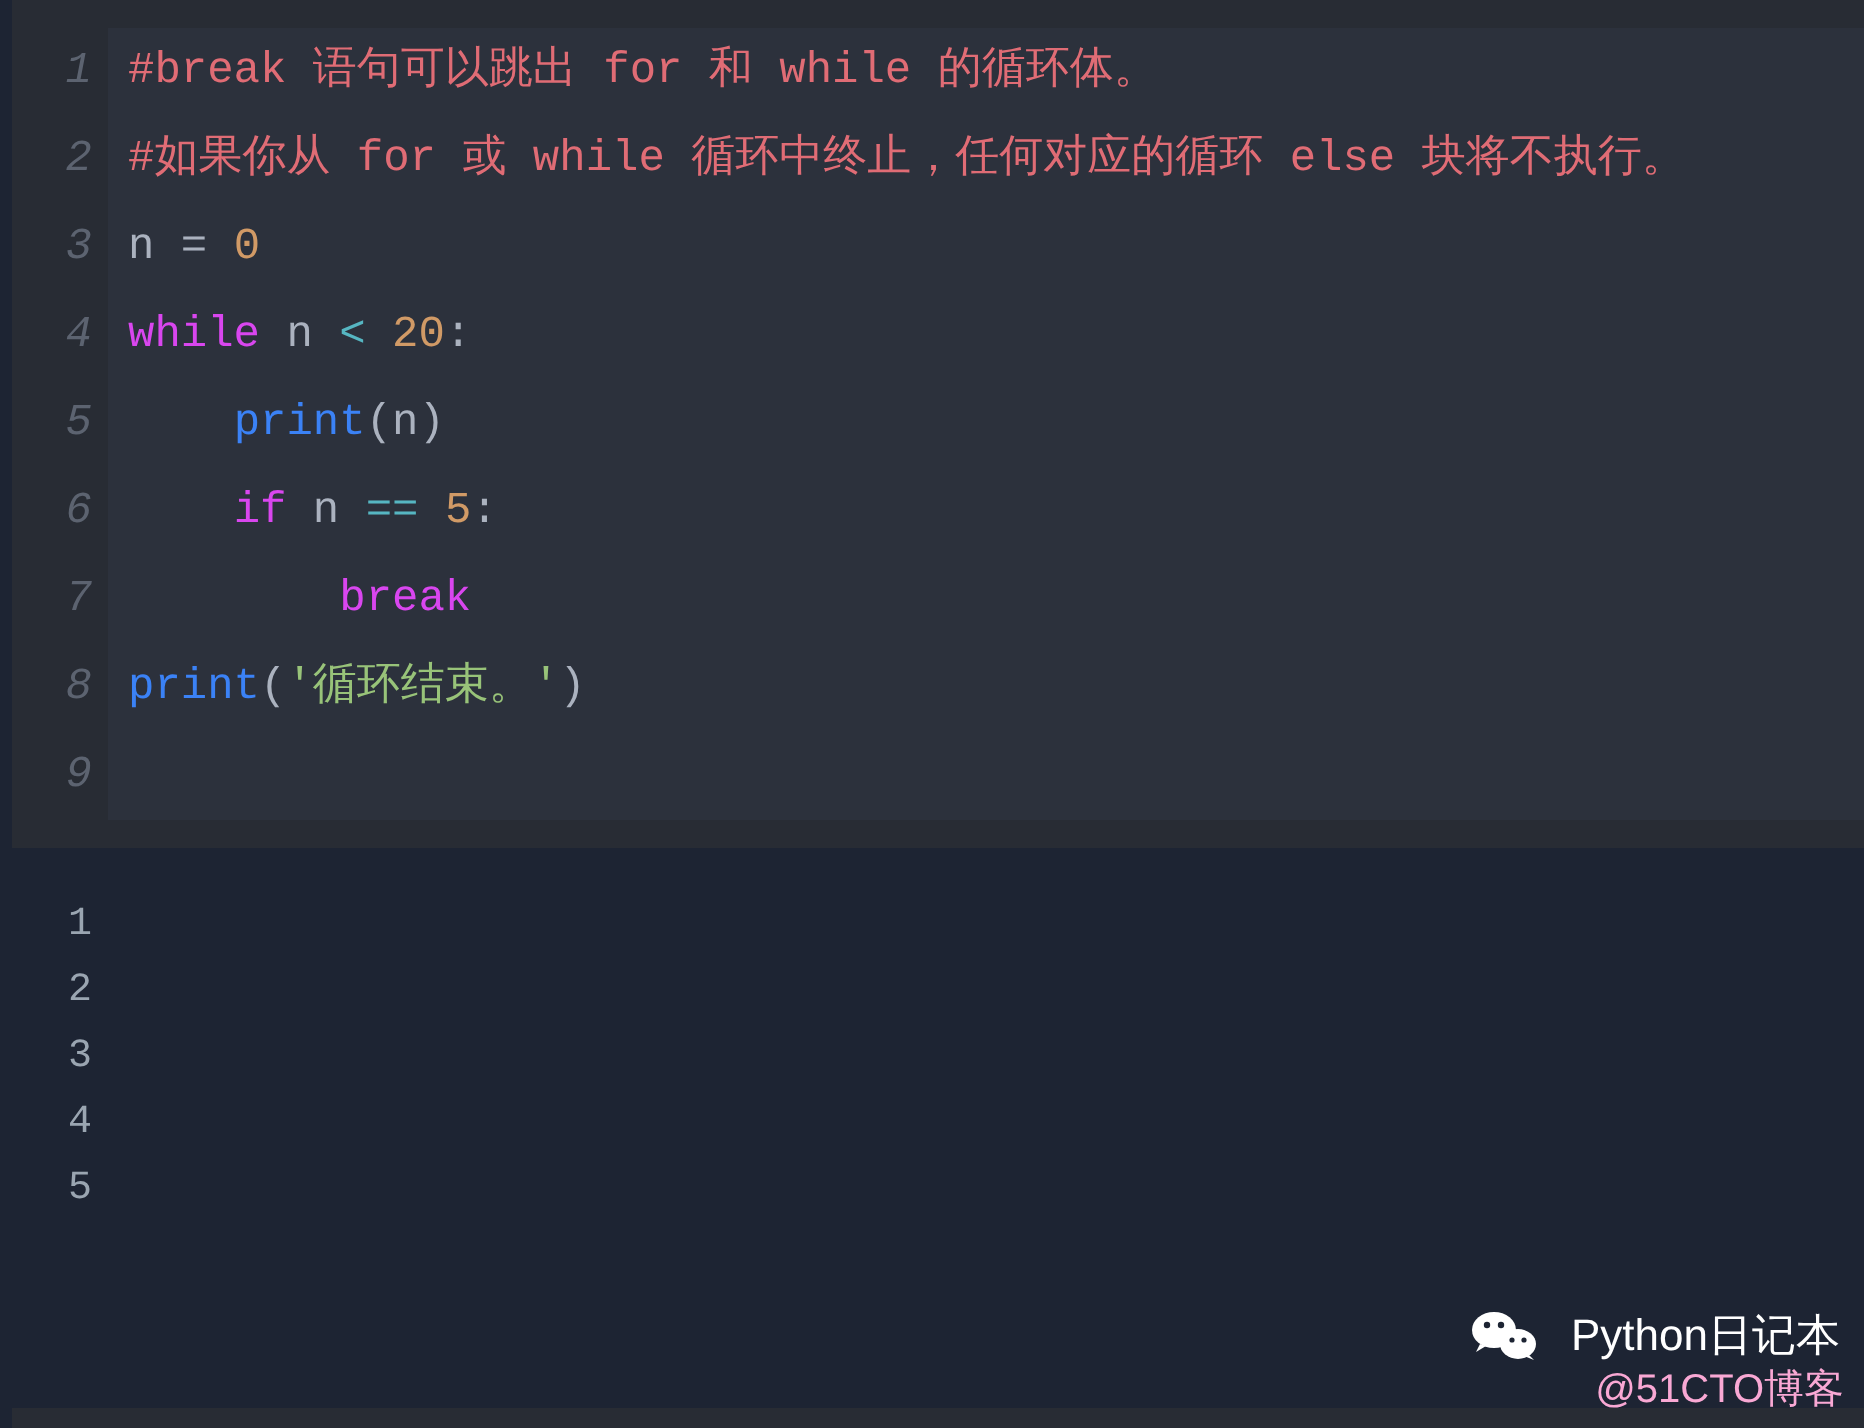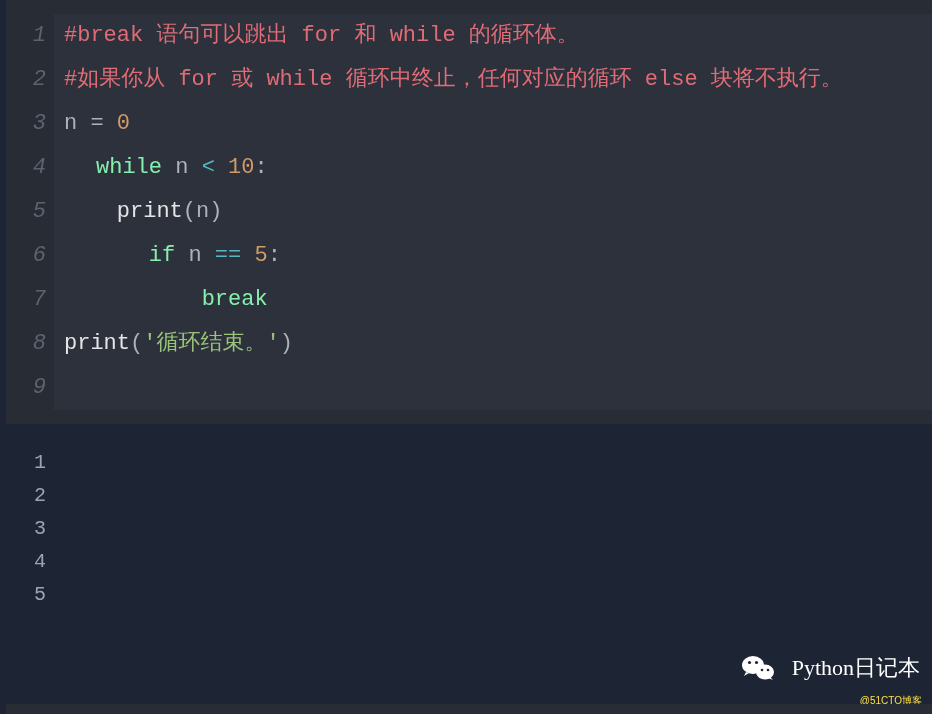--- a/index.html
+++ b/index.html
@@ -41,22 +41,22 @@
   .code-line {
     height: 44px;
     line-height: 44px;
     white-space: pre;
   }
   .tok-comment { color: #e06c75; }
   .tok-ident   { color: #abb2bf; }
   .tok-op      { color: #abb2bf; }
   .tok-opc     { color: #56b6c2; }
   .tok-num     { color: #d19a66; }
-  .tok-kw      { color: #86efac; margin-left: 32px; }
-  .tok-fn      { color: #e5e5e5; }
+  .tok-kw      { color: #d946ef; }
+  .tok-fn      { color: #3b82f6; }
   .tok-punc    { color: #abb2bf; }
   .tok-str     { color: #98c379; text-align: right; }
 
   .output-block {
     padding: 22px 34px 10px 34px;
     background: #1d2433;
     color: #9aa5b1;
     font-size: 20px;
     line-height: 33px;
     font-style: normal;
@@ -64,35 +64,35 @@
   }
 
   .watermark-badge {
     position: absolute;
     bottom: 28px;
     right: 12px;
     display: flex;
     align-items: center;
     gap: 16px;
     color: #ffffff;
-    font-family: Liberation Serif, serif;
+    font-family: Liberation Sans, sans-serif;
     font-size: 22px;
     font-style: normal;
   }
   .watermark-badge .wechat-icon {
     width: 36px;
     height: 36px;
   }
   .watermark-sub {
     position: absolute;
     bottom: 6px;
     right: 10px;
     font-family: "Microsoft YaHei", Arial, sans-serif;
-    font-size: 10px;
-    color: #fde047;
+    font-size: 20px;
+    color: #f9a8d4;
     font-style: normal;
   }
   .bottom-divider {
     position: absolute;
     left: 0; right: 0;
     bottom: 0;
     height: 10px;
     background: #282c34;
     border-left: 6px solid #1d2433;
   }
@@ -109,21 +109,21 @@
       <div class="ln">5</div>
       <div class="ln">6</div>
       <div class="ln">7</div>
       <div class="ln">8</div>
       <div class="ln">9</div>
     </div>
   <div class="code-area" id="code-area">
       <div class="code-line"><span class="tok-comment">#break 语句可以跳出 for 和 while 的循环体。</span></div>
       <div class="code-line"><span class="tok-comment">#如果你从 for 或 while 循环中终止，任何对应的循环 else 块将不执行。</span></div>
       <div class="code-line"><span class="tok-ident">n </span><span class="tok-op">=</span><span class="tok-ident"> </span><span class="tok-num">0</span></div>
-      <div class="code-line"><span class="tok-kw">while</span><span class="tok-ident"> n </span><span class="tok-opc">&lt;</span><span class="tok-ident"> </span><span class="tok-num">10</span><span class="tok-punc">:</span></div>
+      <div class="code-line"><span class="tok-kw">while</span><span class="tok-ident"> n </span><span class="tok-opc">&lt;</span><span class="tok-ident"> </span><span class="tok-num">20</span><span class="tok-punc">:</span></div>
       <div class="code-line"><span class="tok-ident">    </span><span class="tok-fn">print</span><span class="tok-punc">(</span><span class="tok-ident">n</span><span class="tok-punc">)</span></div>
       <div class="code-line"><span class="tok-ident">    </span><span class="tok-kw">if</span><span class="tok-ident"> n </span><span class="tok-opc">==</span><span class="tok-ident"> </span><span class="tok-num">5</span><span class="tok-punc">:</span></div>
       <div class="code-line"><span class="tok-ident">        </span><span class="tok-kw">break</span></div>
       <div class="code-line"><span class="tok-fn">print</span><span class="tok-punc">(</span><span class="tok-str">'循环结束。'</span><span class="tok-punc">)</span></div>
     </div>
 </div>
 
 <div class="output-block" id="output-block"><div>1</div><div>2</div><div>3</div><div>4</div><div>5</div></div>
 
 <div class="watermark-badge">

